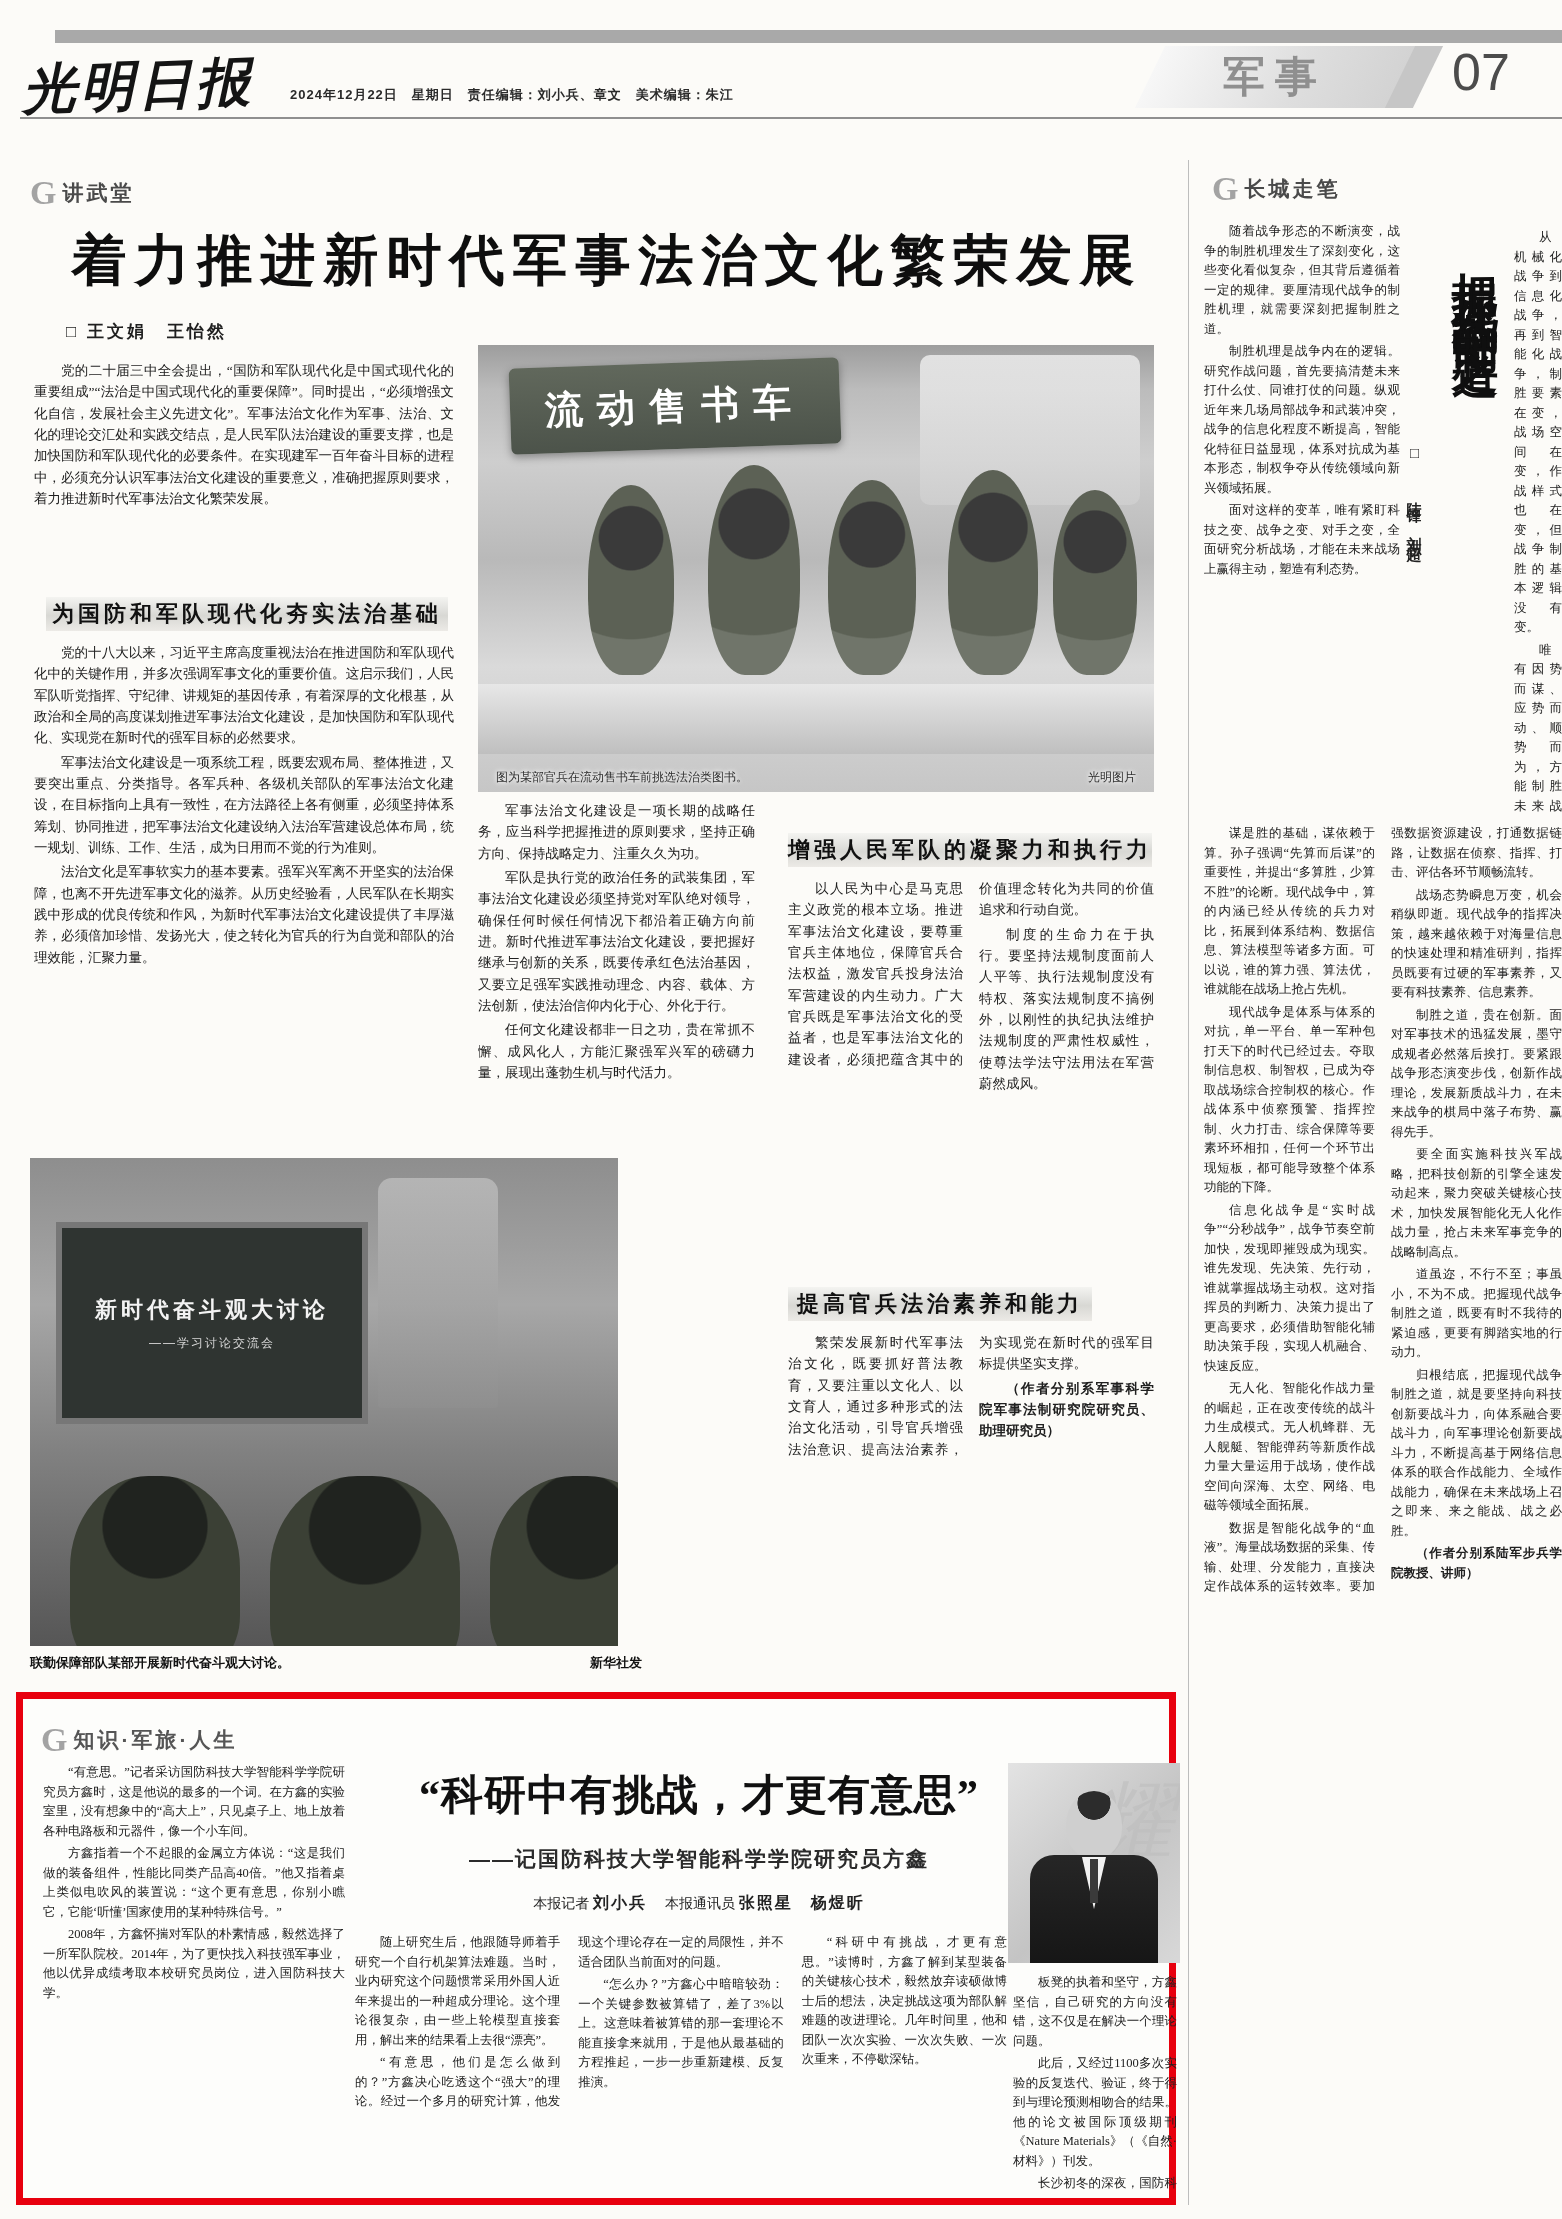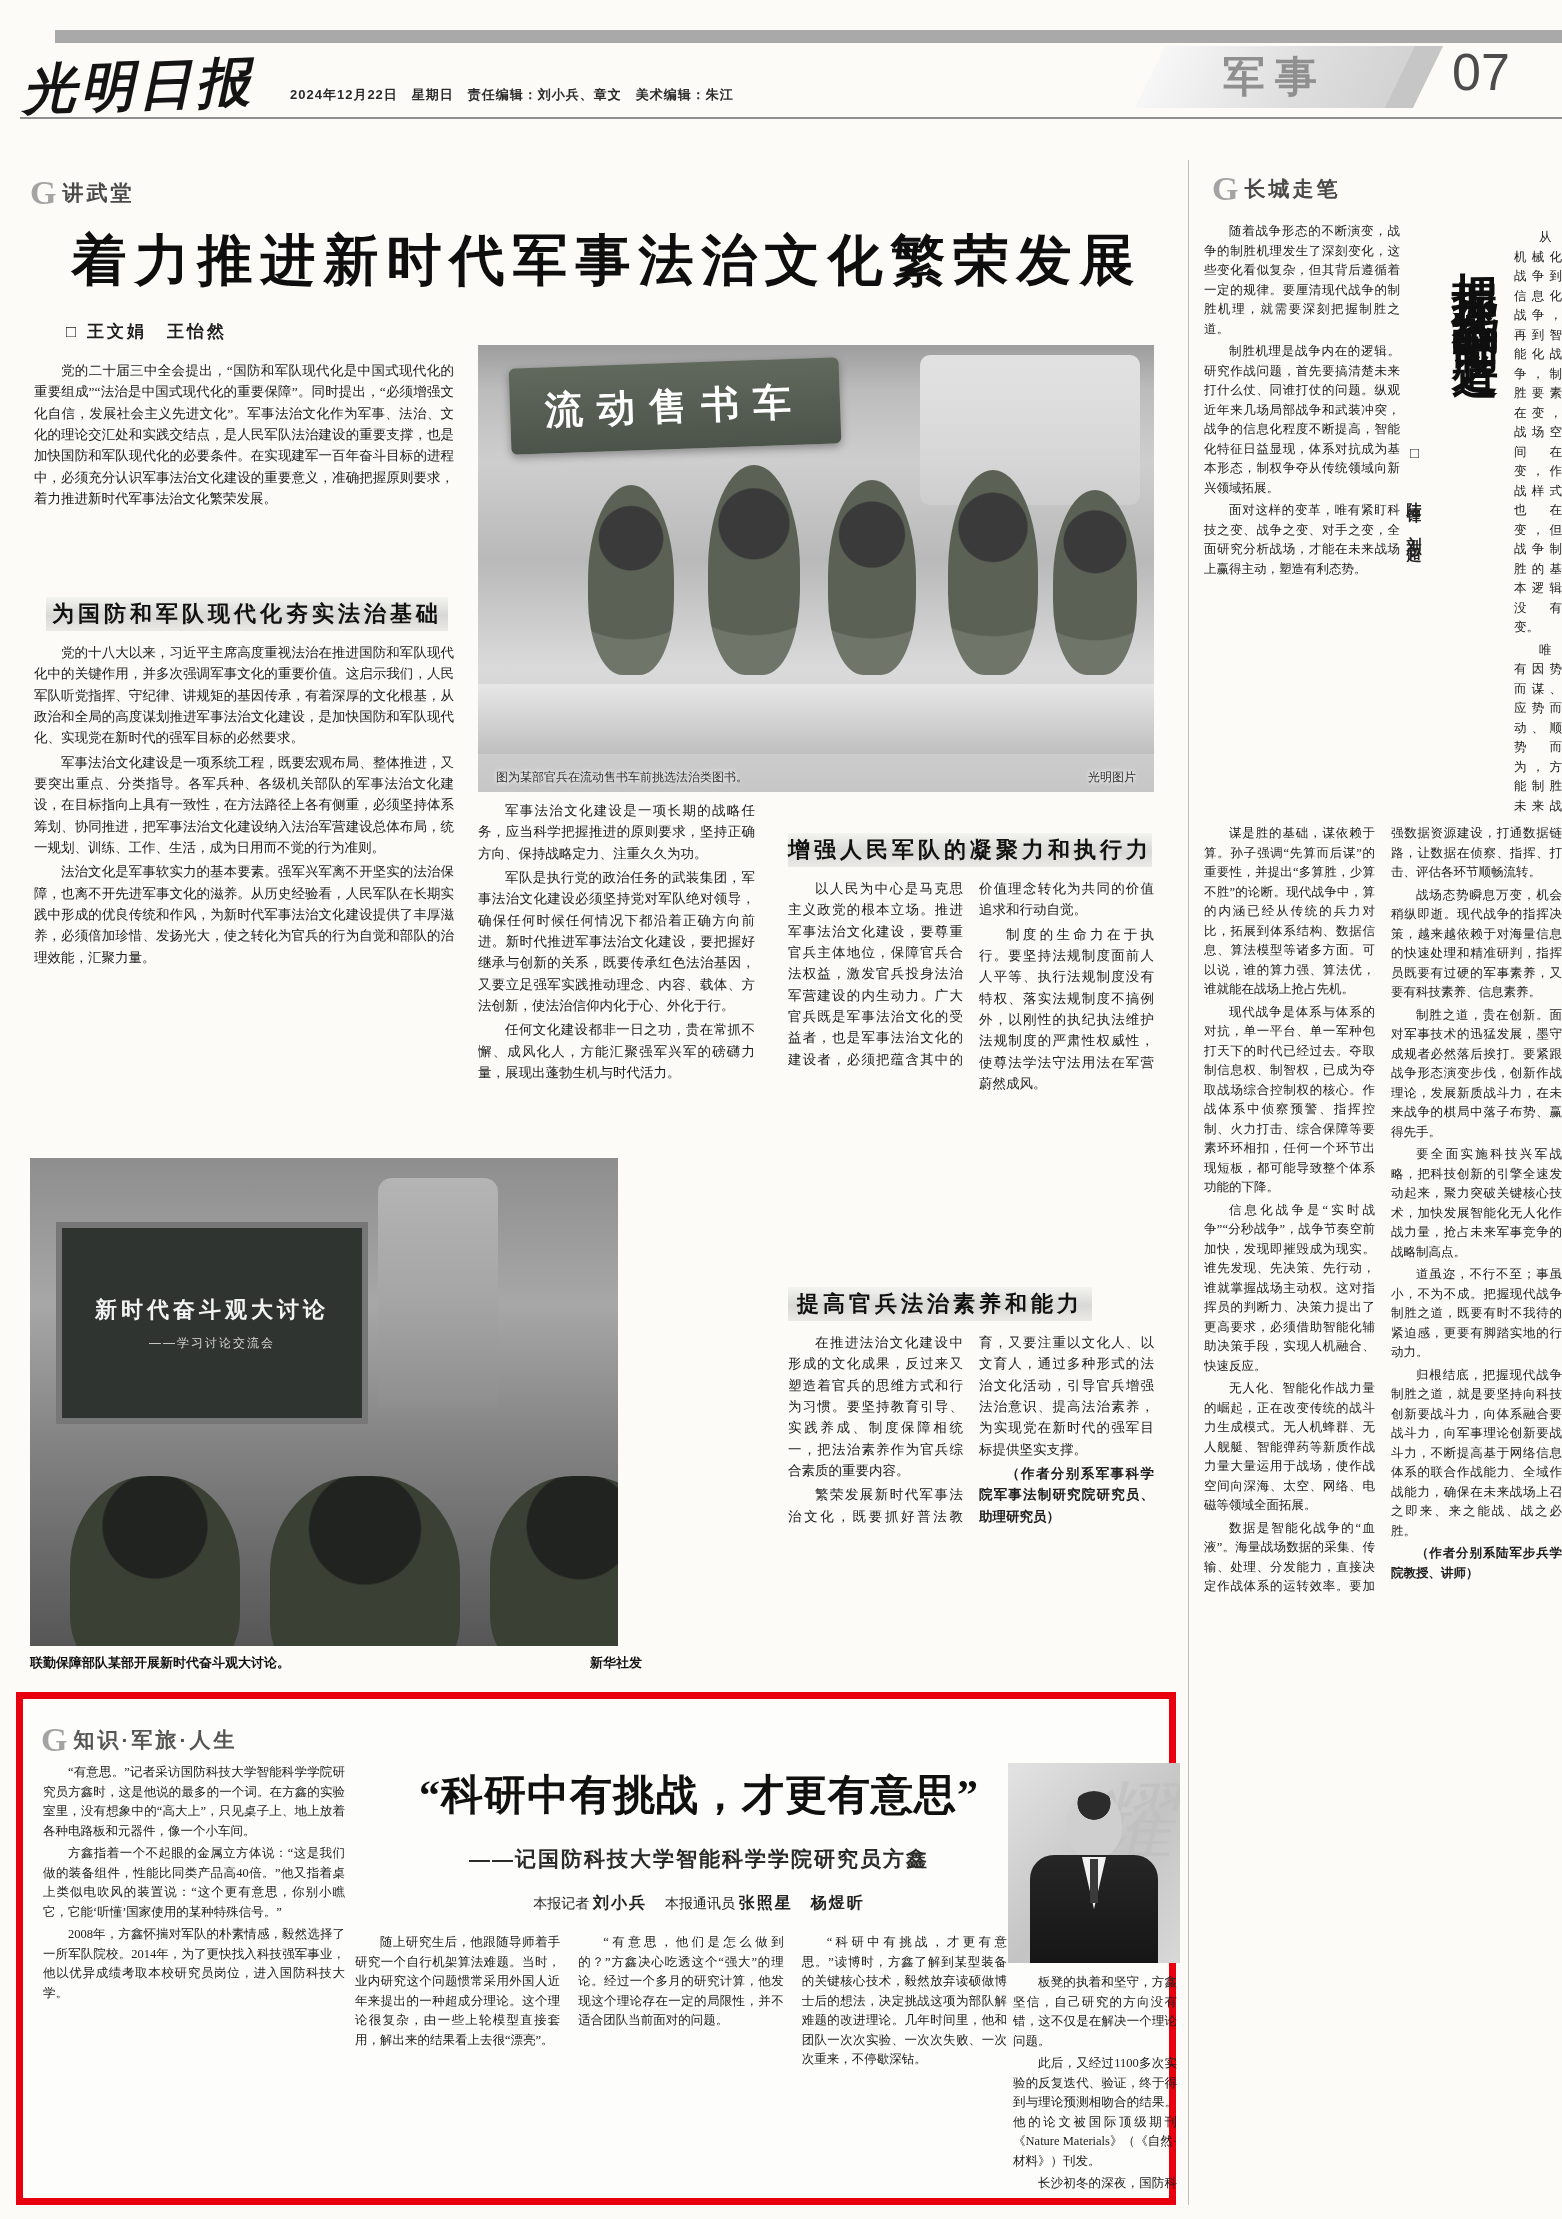--- a/index.html
+++ b/index.html
@@ -141,21 +141,20 @@
     <span class="credit">新华社发</span>
   </div>
 
   <div class="abs subhead" style="left:788px;top:833px;width:364px;">增强人民军队的凝聚力和执行力</div>
   <div class="abs txtbox bodytext cols2" style="left:788px;top:878px;width:366px;height:398px;">
       <p class="para">以人民为中心是马克思主义政党的根本立场。推进军事法治文化建设，要尊重官兵主体地位，保障官兵合法权益，激发官兵投身法治军营建设的内生动力。广大官兵既是军事法治文化的受益者，也是军事法治文化的建设者，必须把蕴含其中的价值理念转化为共同的价值追求和行动自觉。</p>
       <p class="para">制度的生命力在于执行。要坚持法规制度面前人人平等、执行法规制度没有特权、落实法规制度不搞例外，以刚性的执纪执法维护法规制度的严肃性权威性，使尊法学法守法用法在军营蔚然成风。</p>
     </div>
   <div class="abs subhead" style="left:788px;top:1287px;width:304px;">提高官兵法治素养和能力</div>
   <div class="abs txtbox bodytext cols2" style="left:788px;top:1332px;width:366px;height:318px;">
-      <p class="para">在推进法治文化建设中形成的文化成果，反过来又塑造着官兵的思维方式和行为习惯。要坚持教育引导、实践养成、制度保障相统一，把法治素养作为官兵综合素质的重要内容。</p>
       <p class="para">繁荣发展新时代军事法治文化，既要抓好普法教育，又要注重以文化人、以文育人，通过多种形式的法治文化活动，引导官兵增强法治意识、提高法治素养，为实现党在新时代的强军目标提供坚实支撑。</p>
       <p class="para note">（作者分别系军事科学院军事法制研究院研究员、助理研究员）</p>
     </div>
 
   <div class="abs feature-box">
     <div class="collogo" style="position:absolute;left:18px;top:24px;">
       <span class="gmark">G</span>
       <span class="colname red-box-label">知识·军旅·人生</span>
     </div>
     <div class="txtbox smalltext" style="position:absolute;left:20px;top:64px;width:302px;height:424px;">
@@ -167,20 +166,21 @@
     <div class="f-subtitle">——记国防科技大学智能科学学院研究员方鑫</div>
     <div class="f-byline">
       <span>本报记者</span>
       <b>刘小兵</b>　
       <span>本报通讯员</span>
       <b>张照星　杨煜昕</b>
     </div>
     <div class="txtbox smalltext cols3" style="position:absolute;left:332px;top:234px;width:652px;height:258px;">
         <p class="para">随上研究生后，他跟随导师着手研究一个自行机架算法难题。当时，业内研究这个问题惯常采用外国人近年来提出的一种超成分理论。这个理论很复杂，由一些上轮模型直接套用，解出来的结果看上去很“漂亮”。</p>
         <p class="para">“有意思，他们是怎么做到的？”方鑫决心吃透这个“强大”的理论。经过一个多月的研究计算，他发现这个理论存在一定的局限性，并不适合团队当前面对的问题。</p>
+        <p class="para">“怎么办？”方鑫心中暗暗较劲：一个关键参数被算错了，差了3%以上。这意味着被算错的那一套理论不能直接拿来就用，于是他从最基础的方程推起，一步一步重新建模、反复推演。</p>
         <p class="para">“科研中有挑战，才更有意思。”读博时，方鑫了解到某型装备的关键核心技术，毅然放弃读硕做博士后的想法，决定挑战这项为部队解难题的改进理论。几年时间里，他和团队一次次实验、一次次失败、一次次重来，不停歇深钻。</p>
       </div>
     <div class="portrait">
       <span class="callig">耀</span>
       <div class="p-head"></div>
       <div class="p-body"></div>
       <div class="p-shirt"></div>
       <div class="p-tie"></div>
     </div>
     <div class="txtbox smalltext" style="position:absolute;left:990px;top:274px;width:164px;height:218px;">

